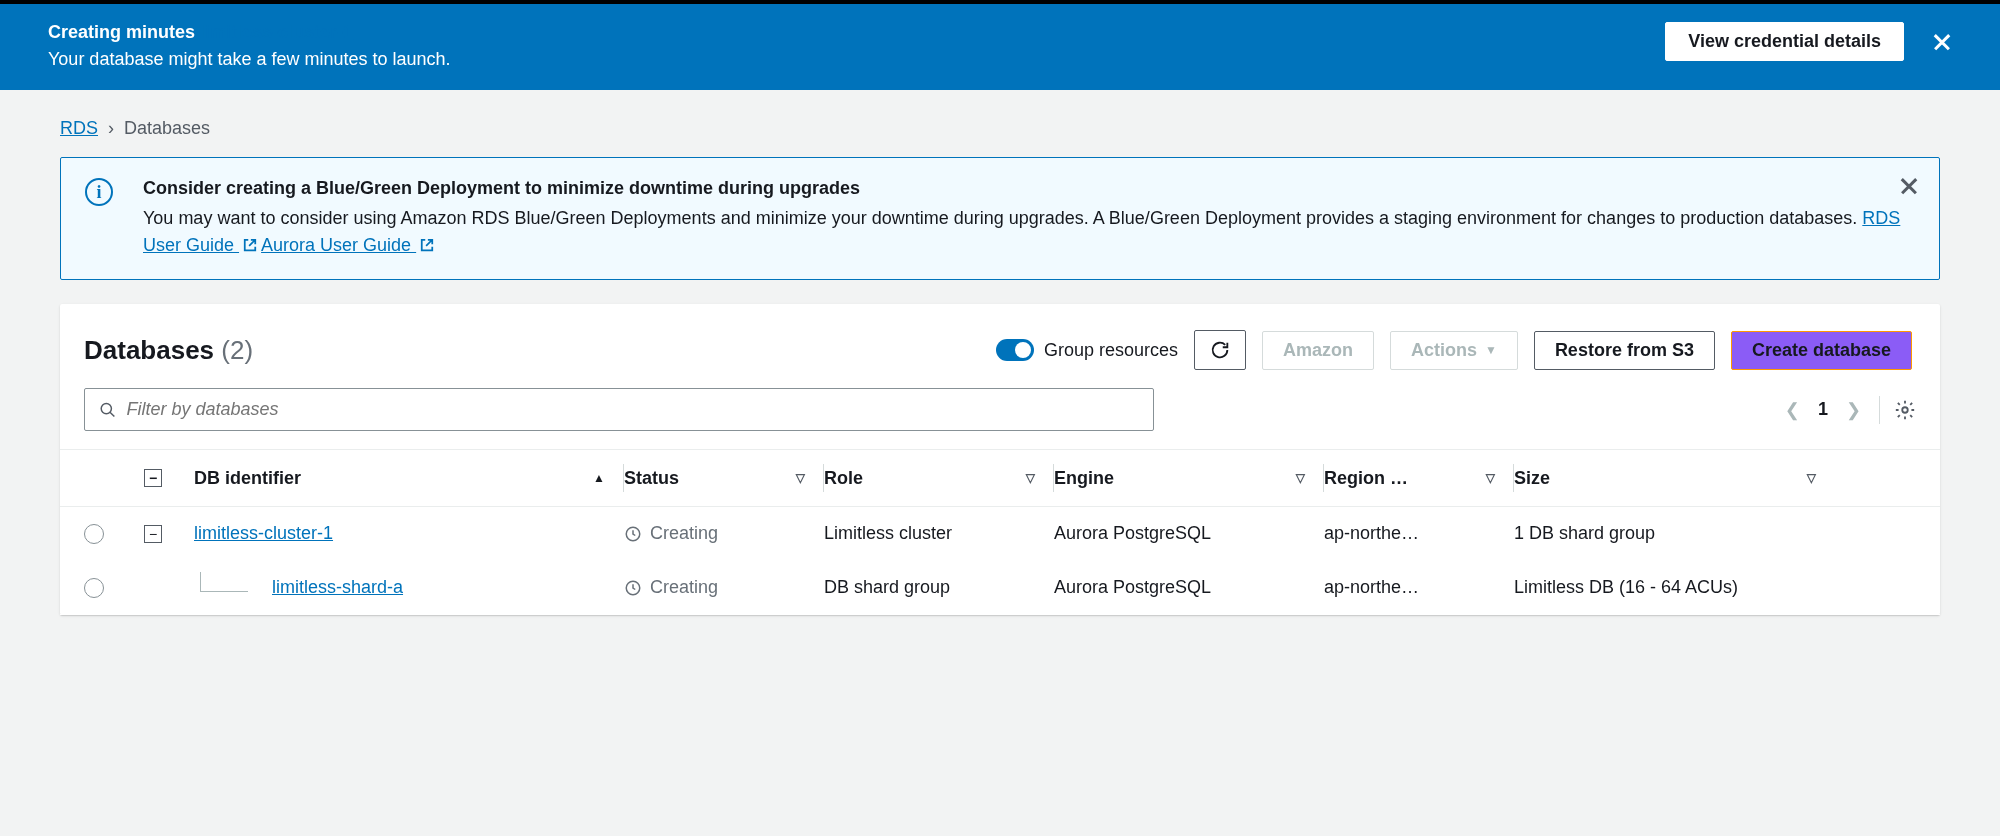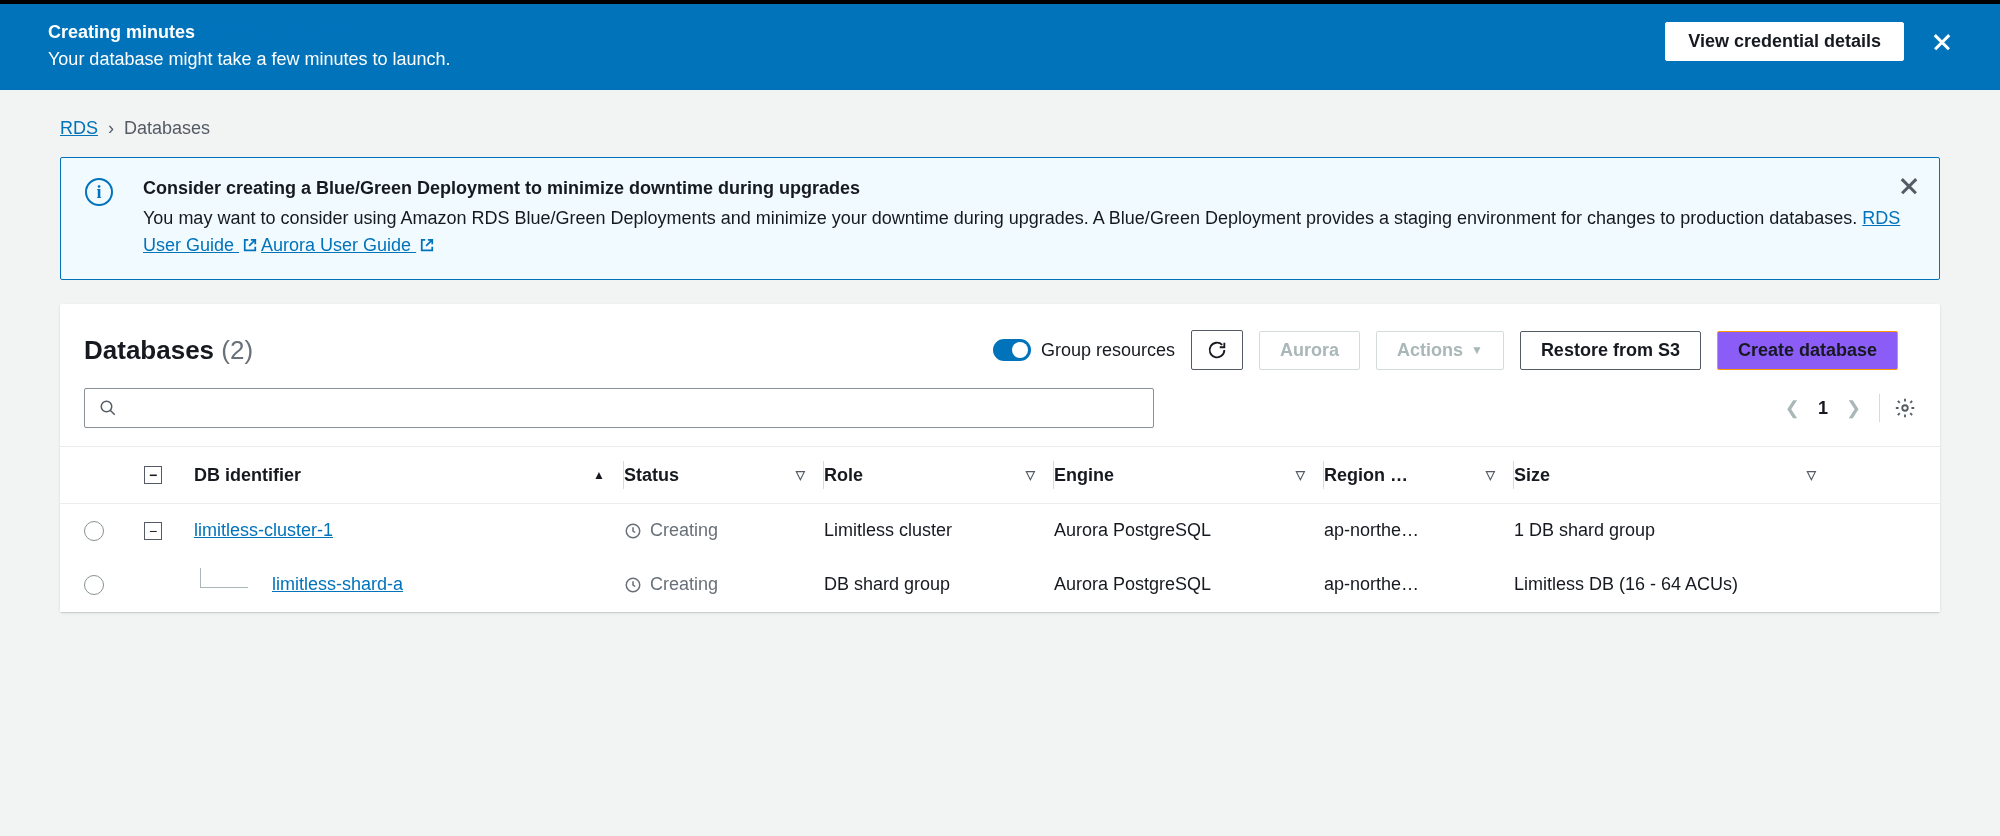--- a/index.html
+++ b/index.html
@@ -31,21 +31,21 @@
 .info-box .text-col { flex:1 1 auto;margin-left:12px; }
 .info-box .heading { font-weight:700; font-size:18px; margin-bottom:6px; }
 .info-box .body { font-size:18px; line-height:1.5; color:#16191f; }
 .info-box .body a { color:#0073bb; text-decoration: underline; cursor:pointer; }
 .info-box .close-col { position:absolute; right:20px; top:18px; }
 .ext-icon { display:inline-block; width:14px; height:14px; margin-left:4px; vertical-align: -1px; }
 
 
 .panel { margin: 0 60px 40px 60px; background:#fff; border-radius:2px; box-shadow: 0 1px 1px rgba(0,0,0,0.1), 0 1px 3px rgba(0,0,0,0.1); padding: 20px 0 0 0; }
 
-.panel-header { display:flex; align-items:center; justify-content:space-between; padding: 6px 42px 18px 24px; }
+.panel-header { display:flex; align-items:center; justify-content:space-between; padding: 6px 28px 18px 24px; }
 .panel-title { font-size:26px; font-weight:700; }
 .panel-title .count { color:#687078; font-weight:400; }
 .panel-actions { display:flex; align-items:center; gap:16px; }
 
 .toggle { width:38px; height:22px; background:#0073bb; border-radius:11px; position:relative; cursor:pointer; }
 .toggle .knob { width:16px; height:16px; background:#fff; border-radius:50%; position:absolute; top:3px; right:3px; }
 .toggle-wrap { display:flex; align-items:center; gap:10px; font-size:18px; }
 
 .btn { border:1px solid #545b64; background:#fff; color:#16191f; padding:8px 20px; font-size:18px; border-radius:2px; cursor:pointer; font-weight:700; display:inline-flex; align-items:center; gap:8px; }
 .btn.icon-only { padding:8px 14px; }
@@ -59,21 +59,21 @@
 .pager .num { font-weight:700; color:#16191f; }
 .pager .chev-btn { color:#aab7b8; cursor:pointer; padding:4px; }
 .gear { cursor:pointer; color:#545b64; }
 .vline { width:1px; height:28px; background:#d5dbdb; }
 
 
 .table { width:100%; }
 .thead { display:flex; align-items:center; border-top:1px solid #eaeded; border-bottom:1px solid #eaeded; padding: 14px 24px; font-weight:700; font-size:18px; color:#16191f; }
 .col-sel{ width:60px; }
 .col-exp{ width:50px; }
-.col-id { width:430px; display:flex; align-items:flex-start; gap:12px; }
+.col-id { width:430px; display:flex; align-items:center; gap:12px; }
 .col-status{ width:200px; }
 .col-role{ width:230px; }
 .col-engine{ width:270px; }
 .col-region{ width:190px; }
 .col-size{ width:320px; }
 .th-inner { display:flex; align-items:center; justify-content:space-between; padding-right:18px; border-right:1px solid #d5dbdb; height:28px; }
 .th-inner.last { border-right:none; }
 .sort-tri { font-size:12px; color:#545b64; }
 .sort-tri.up { color:#16191f; }
 
@@ -141,36 +141,37 @@
         <div class="toggle">
             <div class="knob"></div>
           </div>
         <span>Group resources</span>
       </div>
       <button class="btn icon-only">
         <svg width="22" height="22" viewBox="0 0 24 24">
             <path fill="none" stroke="#16191f" stroke-width="2" d="M20 12a8 8 0 1 1-2.34-5.66M20 4v5h-5"></path>
           </svg>
       </button>
-      <button class="btn disabled">Aurora</button>
+      <button class="btn disabled">Amazon</button>
       <button class="btn disabled">
         <span>Actions</span>
         <span style="font-size:12px;">▼</span>
       </button>
       <button class="btn">Restore from S3</button>
       <button class="btn primary">Create database</button>
     </div>
   </div>
 
   <div class="filter-row">
     <div class="search-box">
       <svg width="18" height="18" viewBox="0 0 24 24">
           <circle cx="10" cy="10" r="7" fill="none" stroke="#545b64" stroke-width="2"></circle>
           <line x1="15" y1="15" x2="21" y2="21" stroke="#545b64" stroke-width="2"></line>
         </svg>
+      <input type="text" placeholder="Filter by databases" style="">
     </div>
     <div class="pager">
       <span class="chev-btn">❮</span>
       <span class="num">1</span>
       <span class="chev-btn">❯</span>
       <div class="vline"></div>
       <span class="gear">
         <svg width="22" height="22" viewBox="0 0 24 24">
             <circle cx="12" cy="12" r="3" fill="none" stroke="#545b64" stroke-width="2"></circle>
             <path fill="none" stroke="#545b64" stroke-width="2" d="M12 2v3M12 19v3M4.2 4.2l2.1 2.1M17.7 17.7l2.1 2.1M2 12h3M19 12h3M4.2 19.8l2.1-2.1M17.7 6.3l2.1-2.1"></path>

